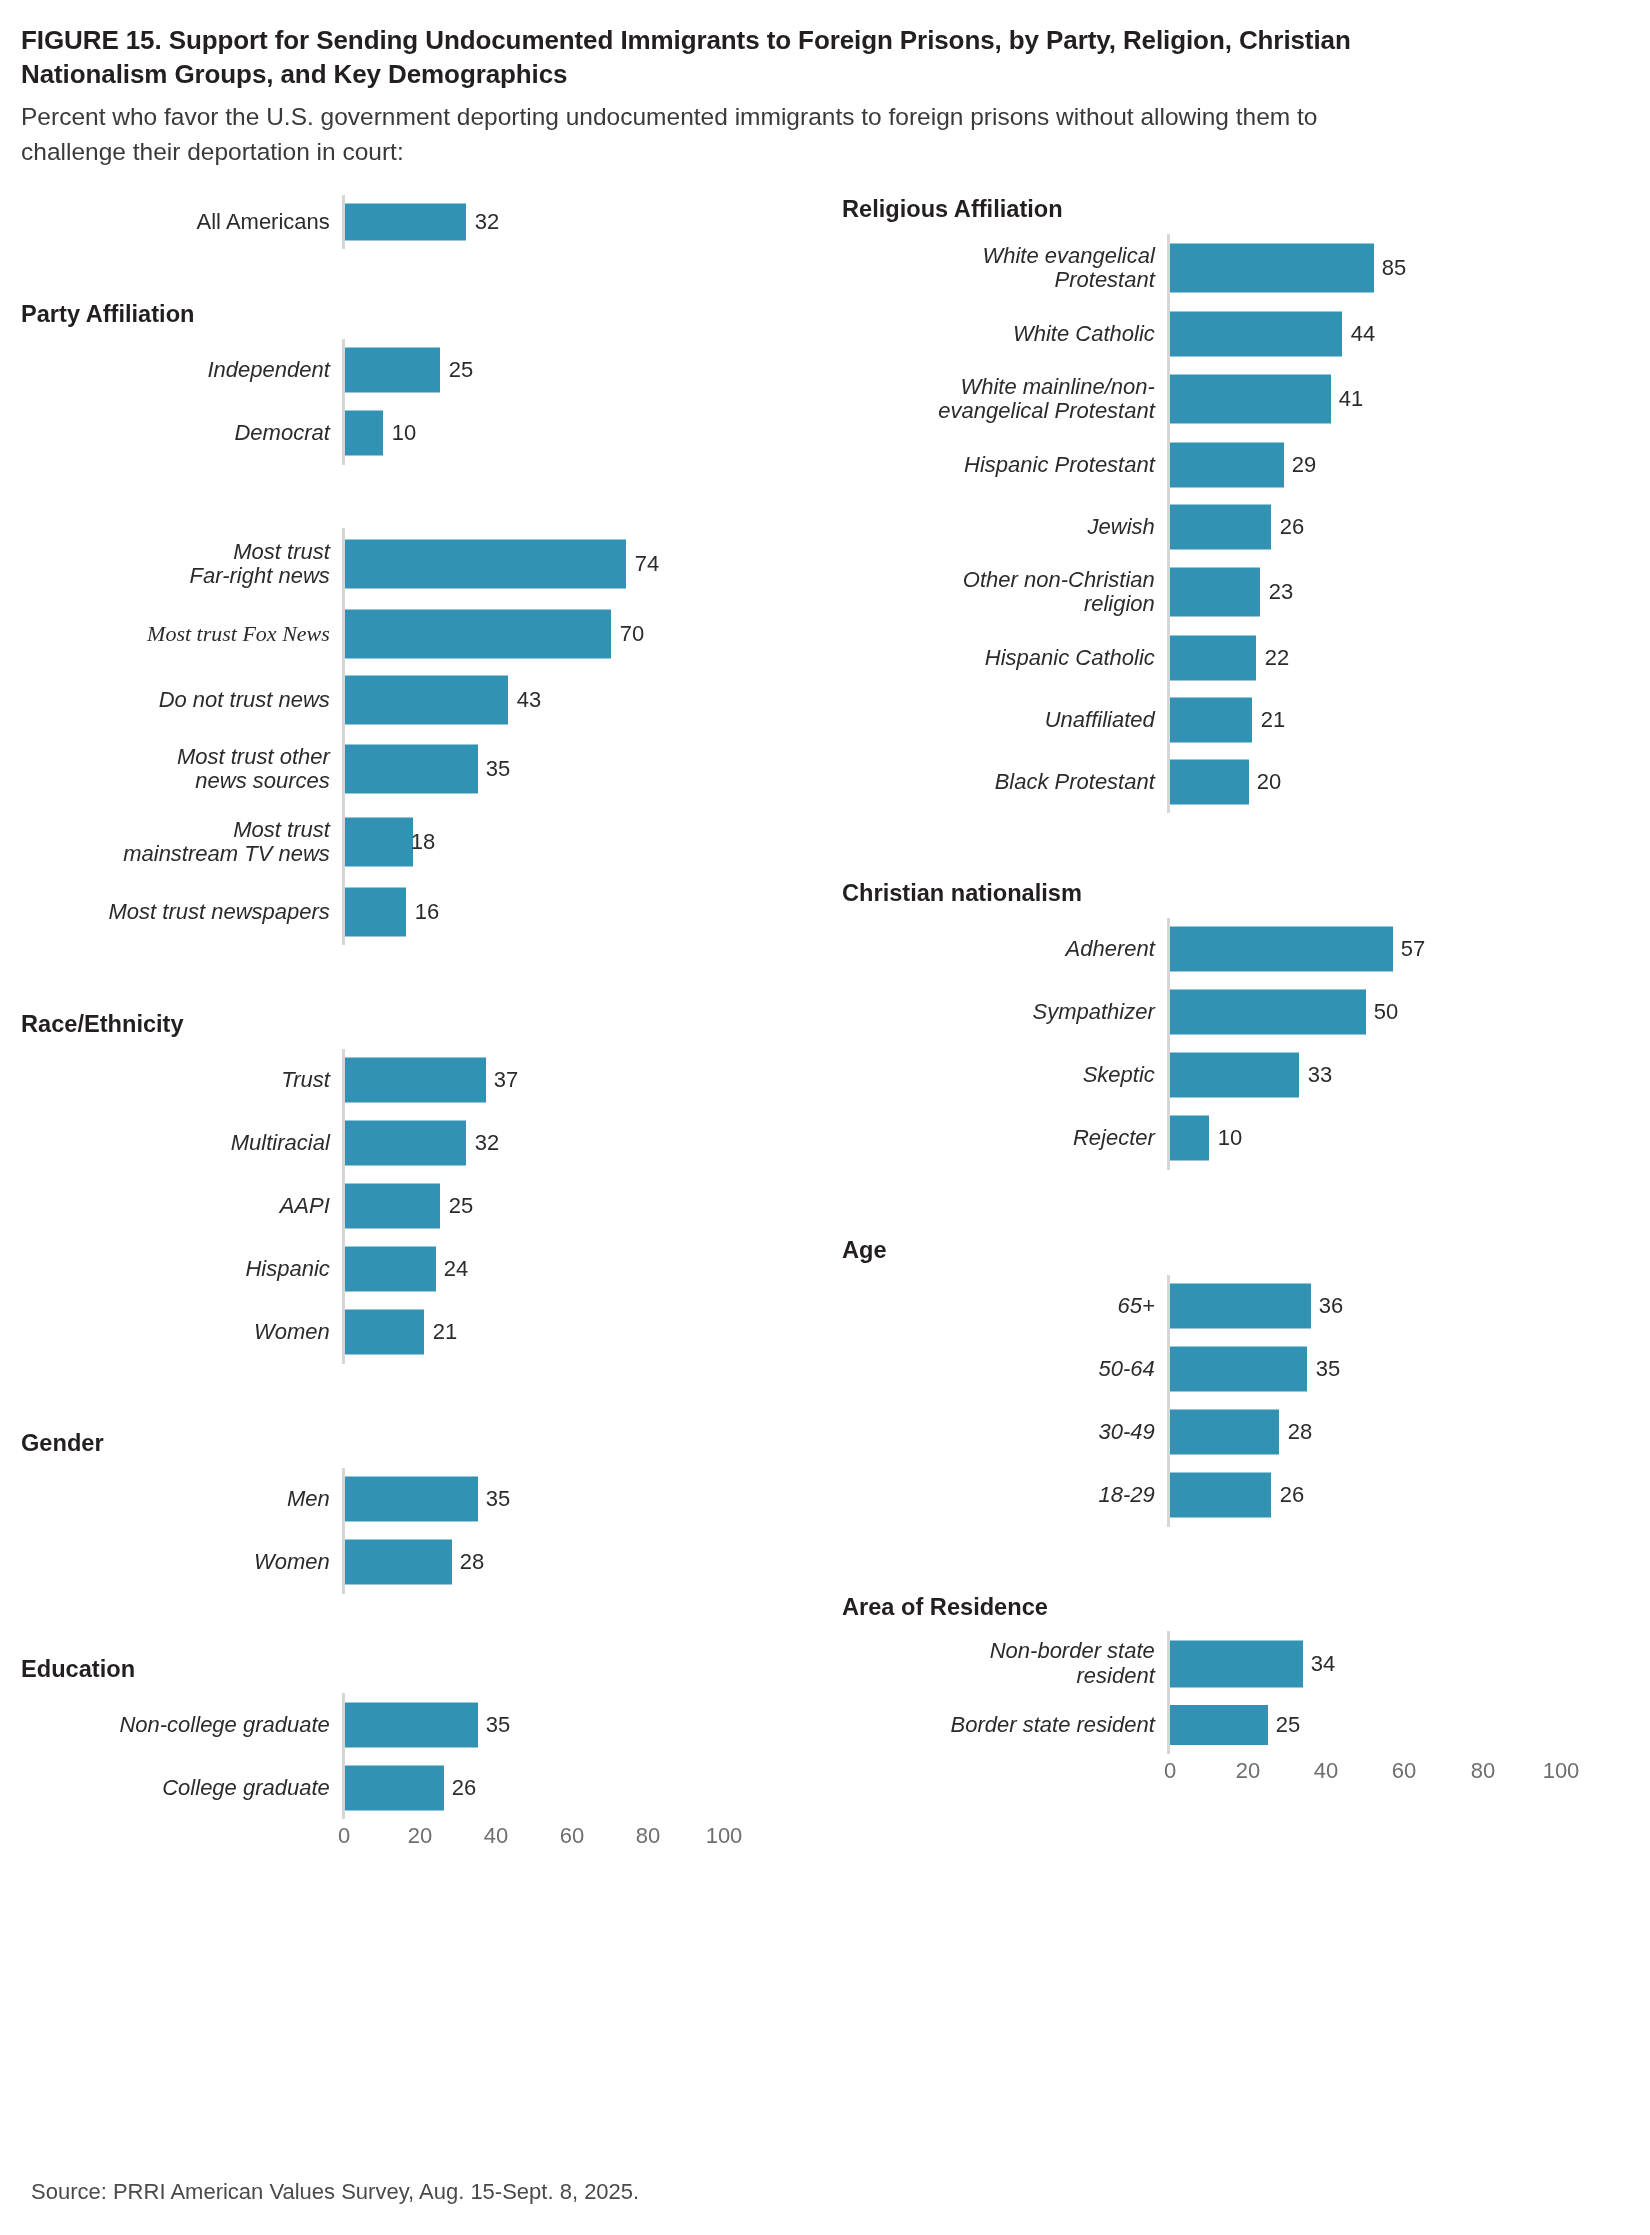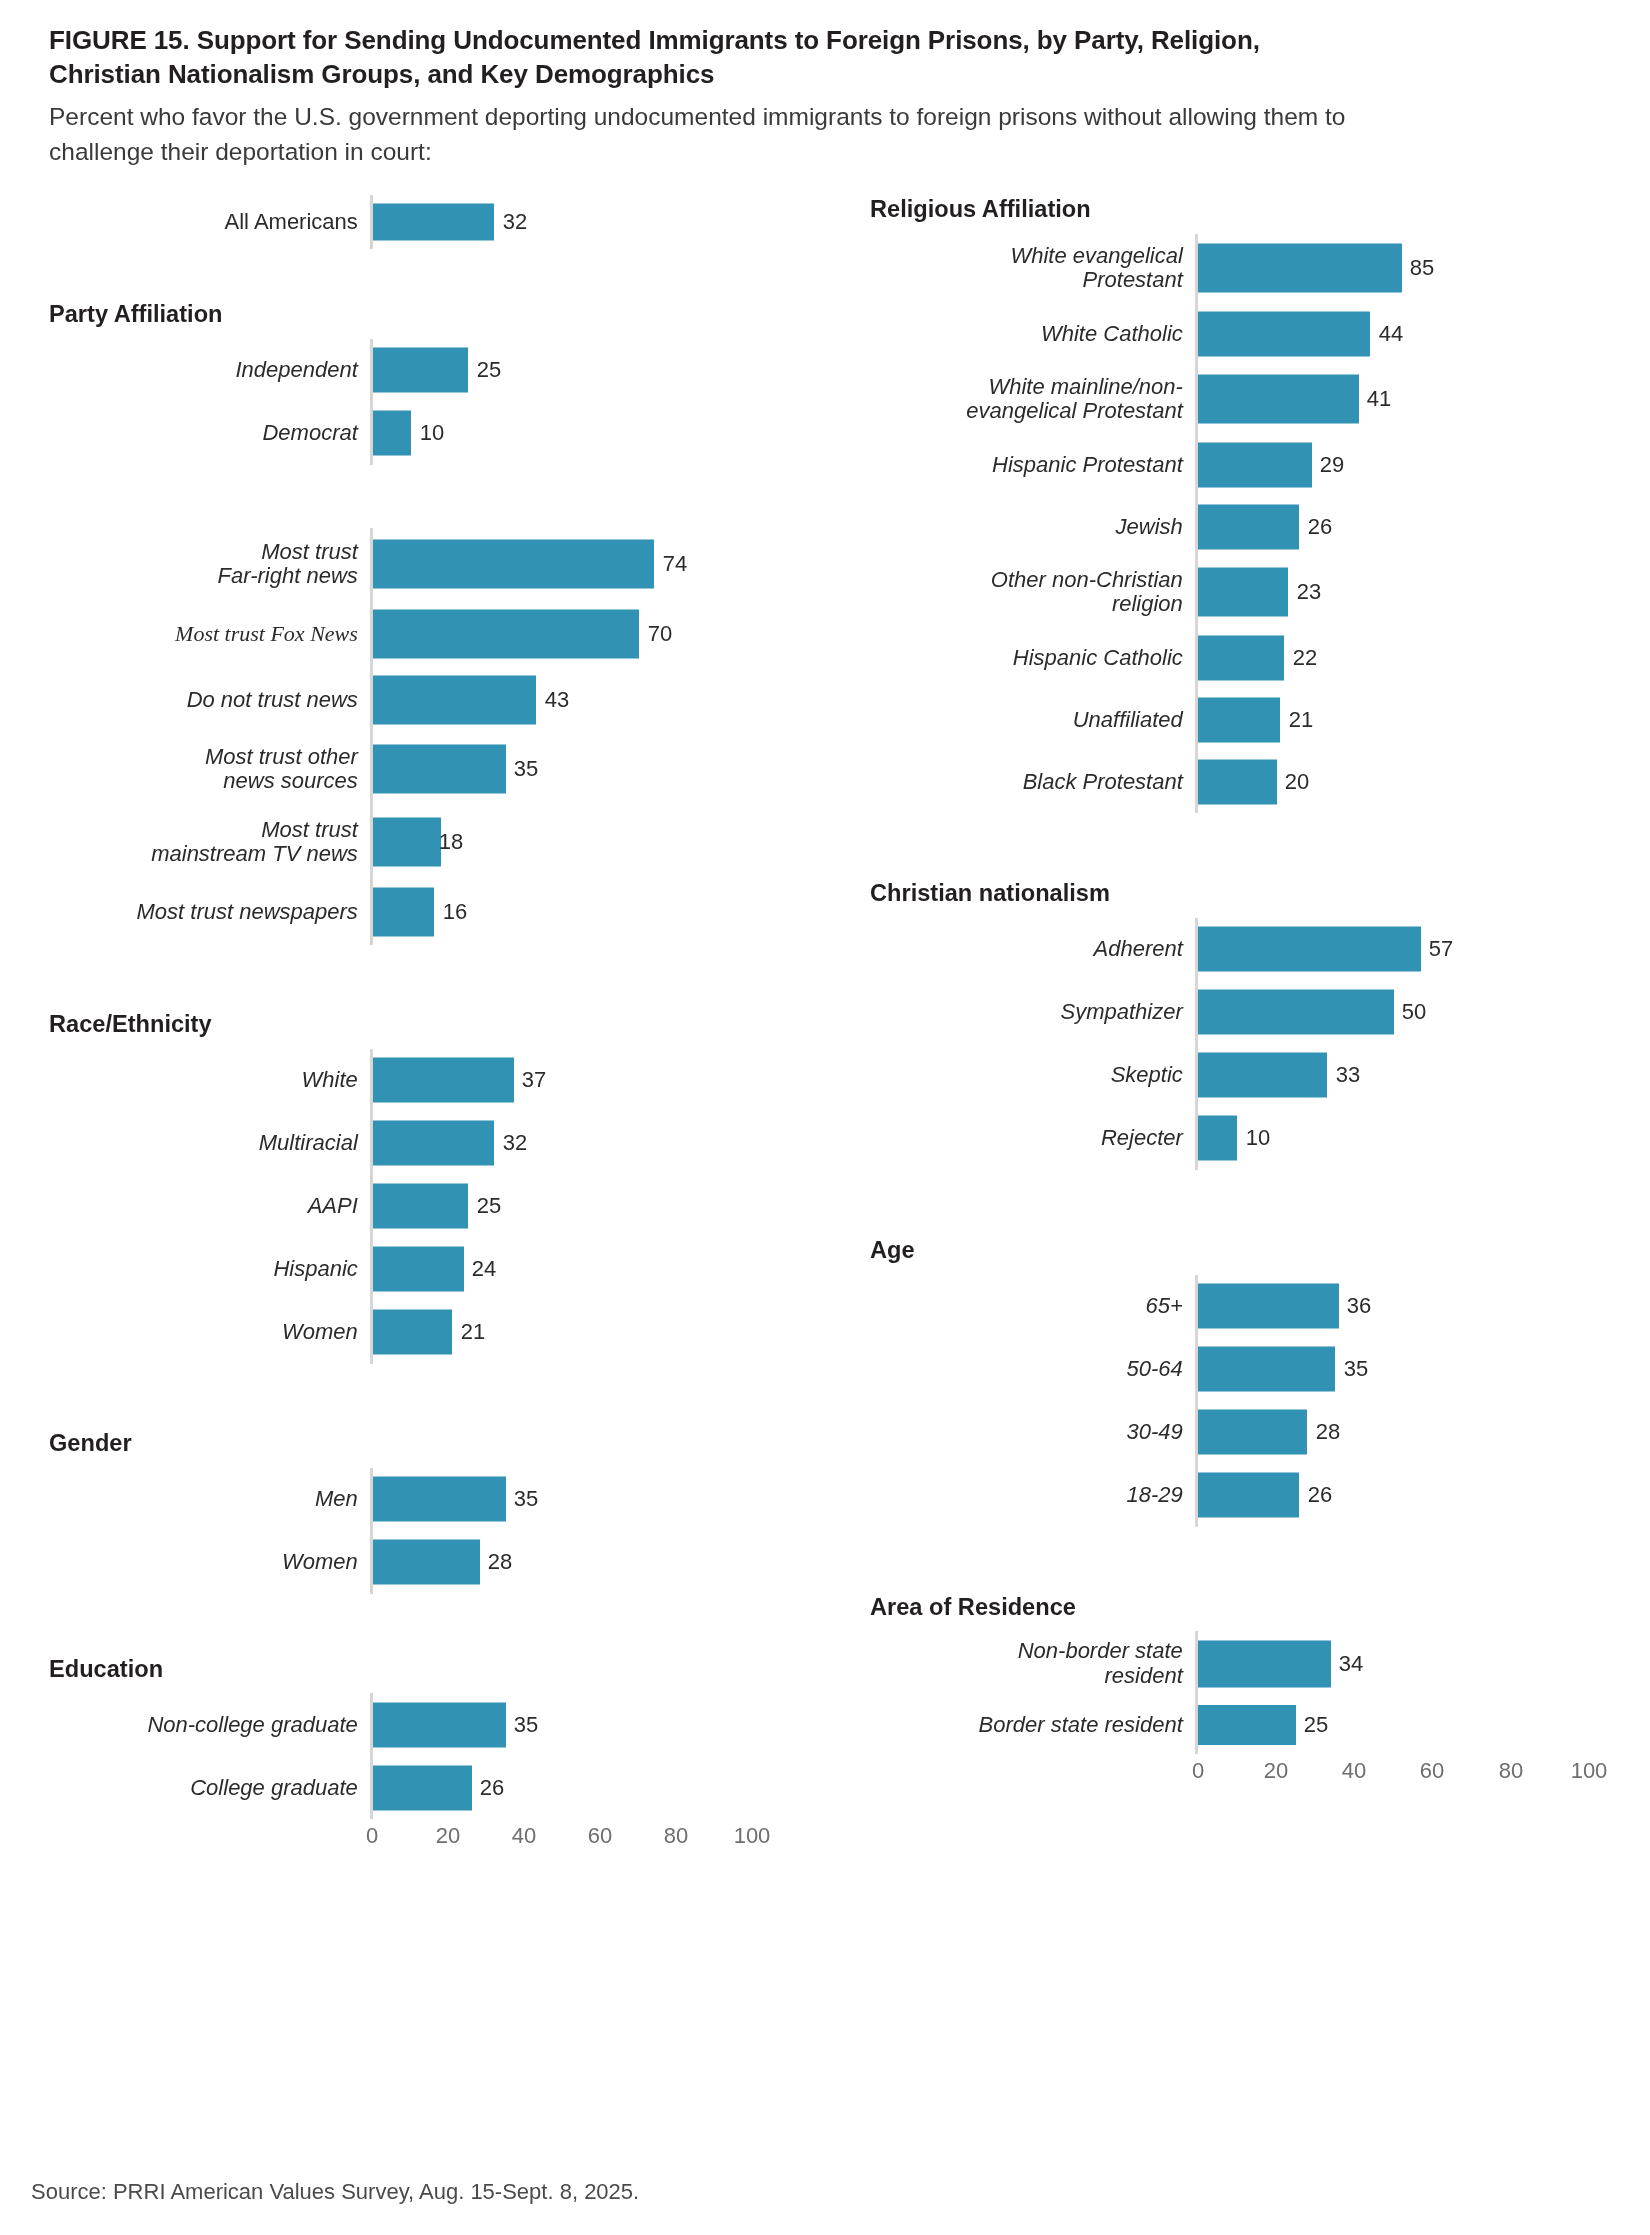--- a/index.html
+++ b/index.html
@@ -5,21 +5,21 @@
   html,body{margin:0;padding:0;}
   body{
     width:1651px;height:2236px;
     background:#ffffff;
     font-family:"Liberation Sans", sans-serif;
     color:#2b2b2b;
     -webkit-font-smoothing:antialiased;
     position:relative;
     overflow:hidden;
   }
-  .page{position:relative;width:1417px;height:2236px;box-sizing:border-box;padding:0 49px;}
+  .page{position:relative;width:1417px;height:2236px;box-sizing:border-box;padding:0 21px;}
 
   
   .fig-title{
     font-size:26px;font-weight:bold;line-height:1.32;
     color:#231f20;letter-spacing:-0.1px;
     margin:0;padding-top:23px;max-width:1537px;
   }
   .fig-subtitle{
     font-size:24.5px;font-weight:normal;line-height:1.40;
     color:#3a3a3a;margin:8.7px 0 0 0;max-width:1581px;
@@ -190,21 +190,21 @@
                 <div class="bar" style="width: 61px; height: 49px; background: rgb(49, 146, 180);"></div>
                 <div class="barval" style="left: 64px;">16</div>
               </div>
             </div>
           </div>
         </div>
         <div class="group" style="margin-top: 65px;">
           <div class="group-title">Race/Ethnicity</div>
           <div class="rows">
             <div class="row" style="height: 63px;">
-              <div class="row-label" style="width: 321px;">White</div>
+              <div class="row-label" style="width: 321px;">Trust</div>
               <div class="plot" style="height: 63px;">
                 <div class="axisline"></div>
                 <div class="bar" style="width: 141px; height: 45px; background: rgb(49, 146, 180);"></div>
                 <div class="barval" style="left: 143px;">37</div>
               </div>
             </div>
             <div class="row" style="height: 63px;">
               <div class="row-label" style="width: 321px;">Multiracial</div>
               <div class="plot" style="height: 63px;">
                 <div class="axisline"></div>

